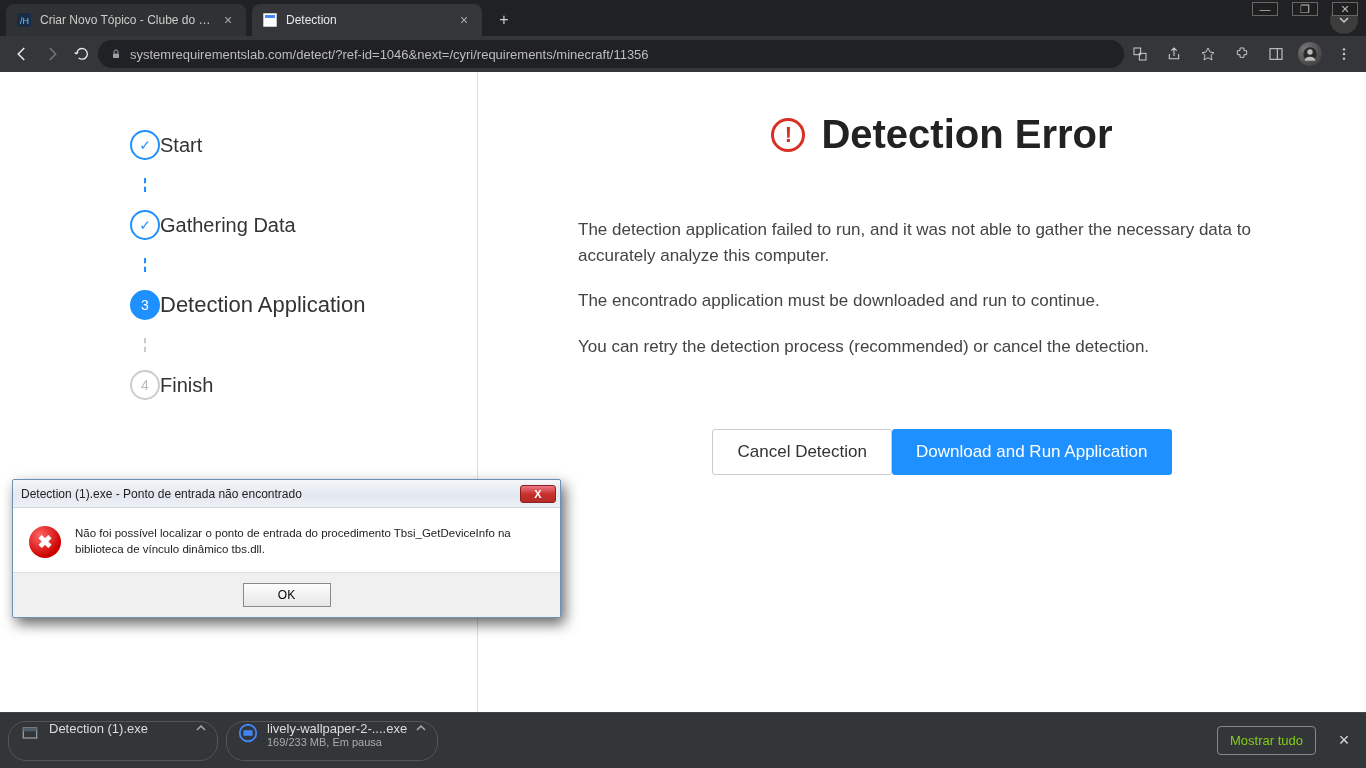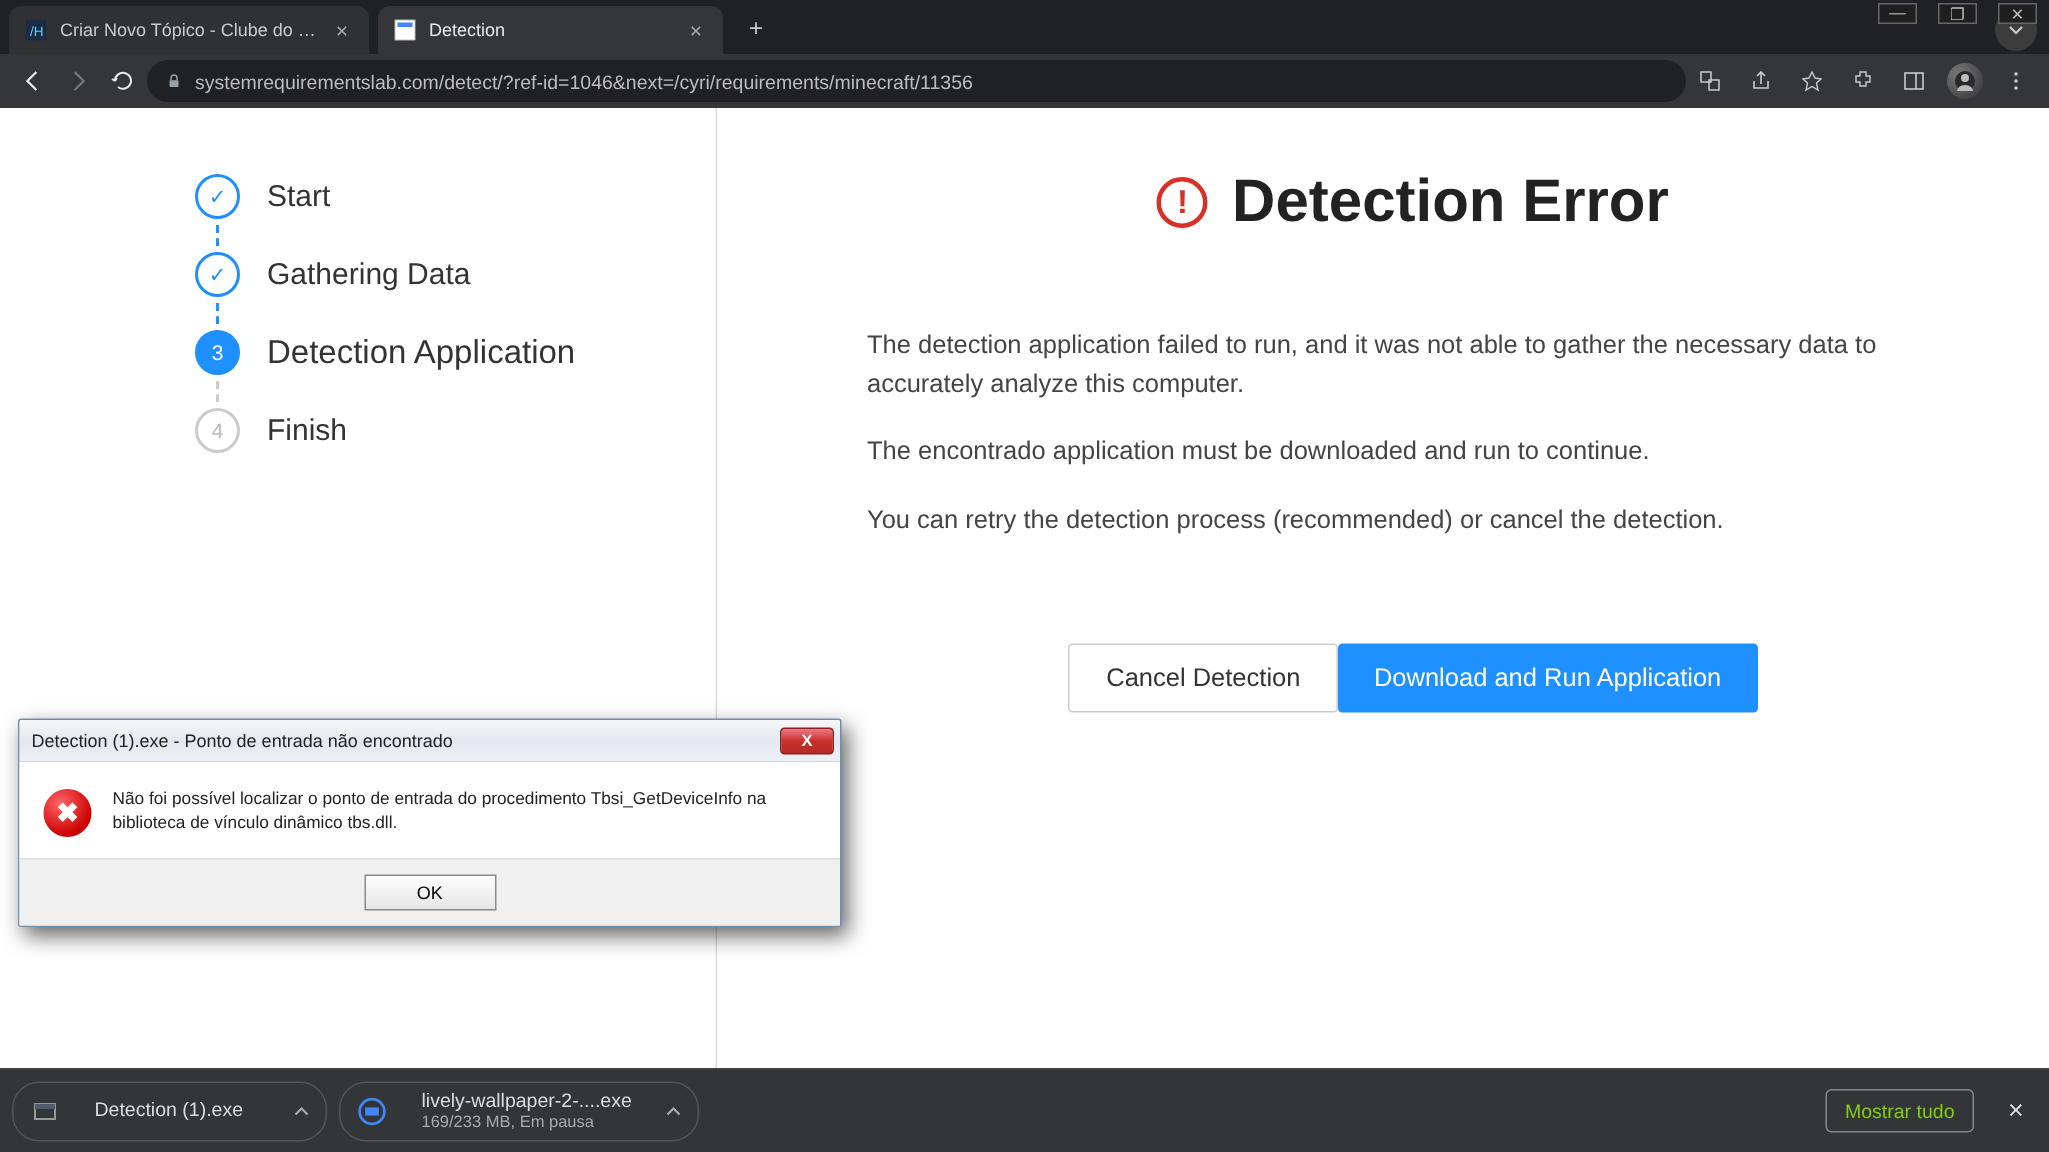--- a/index.html
+++ b/index.html
@@ -44,21 +44,21 @@
   .toolbar-icons .ic { width:28px;height:28px;display:flex;align-items:center;justify-content:center;cursor:pointer;border-radius:50%;}
   .avatar { width:24px;height:24px;border-radius:50%;background:radial-gradient(circle at 30% 30%,#777,#333);display:flex;align-items:center;justify-content:center;}
 
   
   .page {
     position:absolute; top:72px; left:0; right:0; bottom:56px; background:#fff; display:flex;
   }
   .sidebar {
     width: 478px; border-right: 1px solid #ddd; padding: 40px 30px 30px 130px;
   }
-  .step { display:flex; align-items:center; gap:18px; margin: 4px 0; }
+  .step { display:flex; align-items:center; margin: 18px 0; }
   .step .circle {
     width:30px;height:30px;border-radius:50%;border:2px solid #1e90ff;display:flex;align-items:center;justify-content:center;
     color:#1e90ff;font-size:14px;background:#fff;flex:0 0 30px;
   }
   .step .circle.done::after{content:"✓";}
   .step .circle.current{background:#1e90ff;color:#fff;border-color:#1e90ff;}
   .step .circle.pending{border-color:#ccc;color:#bbb;}
   .step span.label{font-size:20px;color:#333;}
   .step.current span.label{font-size:22px;}
   .steps { position:relative; }
@@ -74,21 +74,21 @@
   .buttons{display:flex;justify-content:center;margin-top:70px;}
   .btn{padding:12px 24px;font-size:17px;border-radius:3px;cursor:pointer;}
   .btn.secondary{background:#fff;border:1px solid #ccc;color:#333;}
   .btn.primary{background:#1e90ff;border:none;color:#fff;}
 
   
   .download-shelf{
     position:absolute;left:0;right:0;bottom:0;height:56px;background:#323639;display:flex;align-items:center;
     padding:0 8px;gap:8px;color:#ddd;border-top:1px solid #454545;
   }
-  .dl-item{height:40px;min-width:210px;border:1px solid #555;border-radius:18px;display:flex;align-items:center;padding:0 10px;gap:22px;font-size:13px;cursor:pointer;}
+  .dl-item{height:40px;min-width:210px;border:1px solid #555;border-radius:18px;display:flex;align-items:flex-start;padding:0 10px;gap:8px;font-size:13px;cursor:pointer;}
   .dl-item .icon{width:22px;height:22px;display:flex;align-items:center;justify-content:center;}
   .dl-item .text{display:flex;flex-direction:column;line-height:1.1;}
   .dl-item .sub{font-size:11px;color:#aaa;}
   .dl-item .chev{margin-left:auto;color:#aaa;}
   .download-shelf .spacer{flex:1;}
   .showall{border:1px solid #888;border-radius:4px;padding:6px 12px;font-size:13px;cursor:pointer;color:#84cc16;}
   .shelf-close{width:28px;height:28px;display:flex;align-items:center;justify-content:center;font-size:18px;cursor:pointer;margin-left:6px;}
 
   
   .win-dialog{

